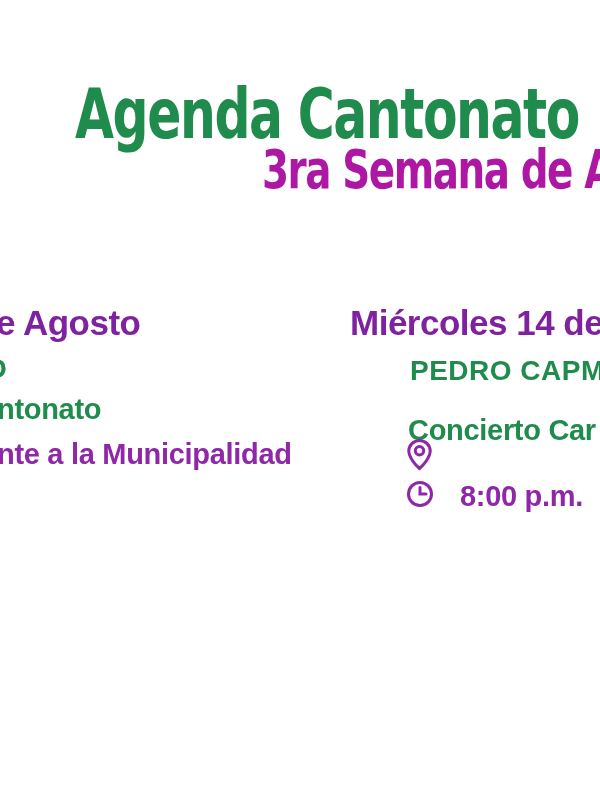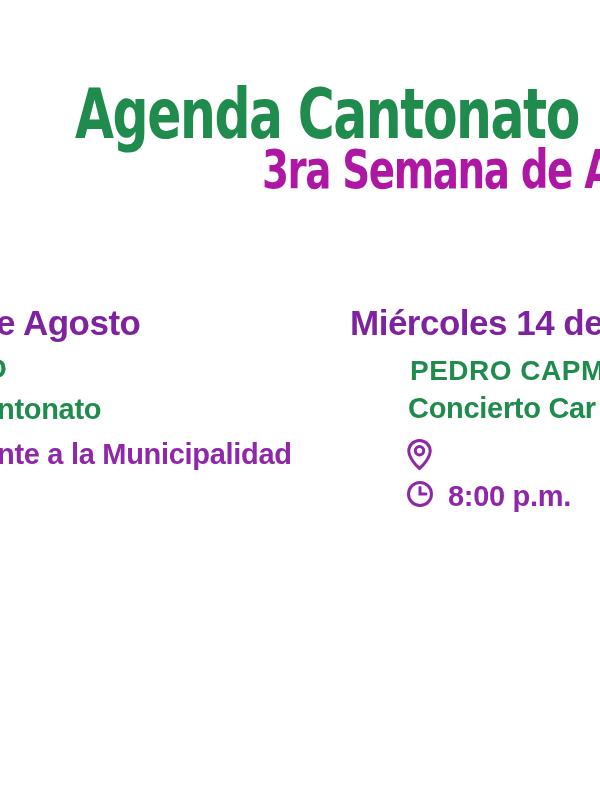--- a/index.html
+++ b/index.html
@@ -45,23 +45,23 @@
 
   
   .l-header { left: -4px;  top: 303px; }
   .l-artist { left: -15px; top: 354px; }
   .l-event  { left: -3px;  top: 393px; }
   .l-venue  { left: -3px;  top: 438px; }
 
   
   .r-header { left: 350px; top: 303px; }
   .r-artist { left: 410px; top: 356px; }
-  .r-event  { left: 408px; top: 392px; }
+  .r-event  { left: 408px; top: 414px; }
   .r-venue-row { left: 406px; top: 438px; display: flex; align-items: center; gap: 8px; }
-  .r-time-row  { left: 406px; top: 480px; display: flex; align-items: flex-end; gap: 14px; }
+  .r-time-row  { left: 406px; top: 480px; display: flex; align-items: flex-end; gap: 26px; }
 
   .icon { display: inline-block; flex: 0 0 auto; }
 </style>
 </head>
 <body>
 
 <div class="abs title">
   <span class="display">Agenda Cantonato</span>
 </div>
 <div class="abs subtitle">

